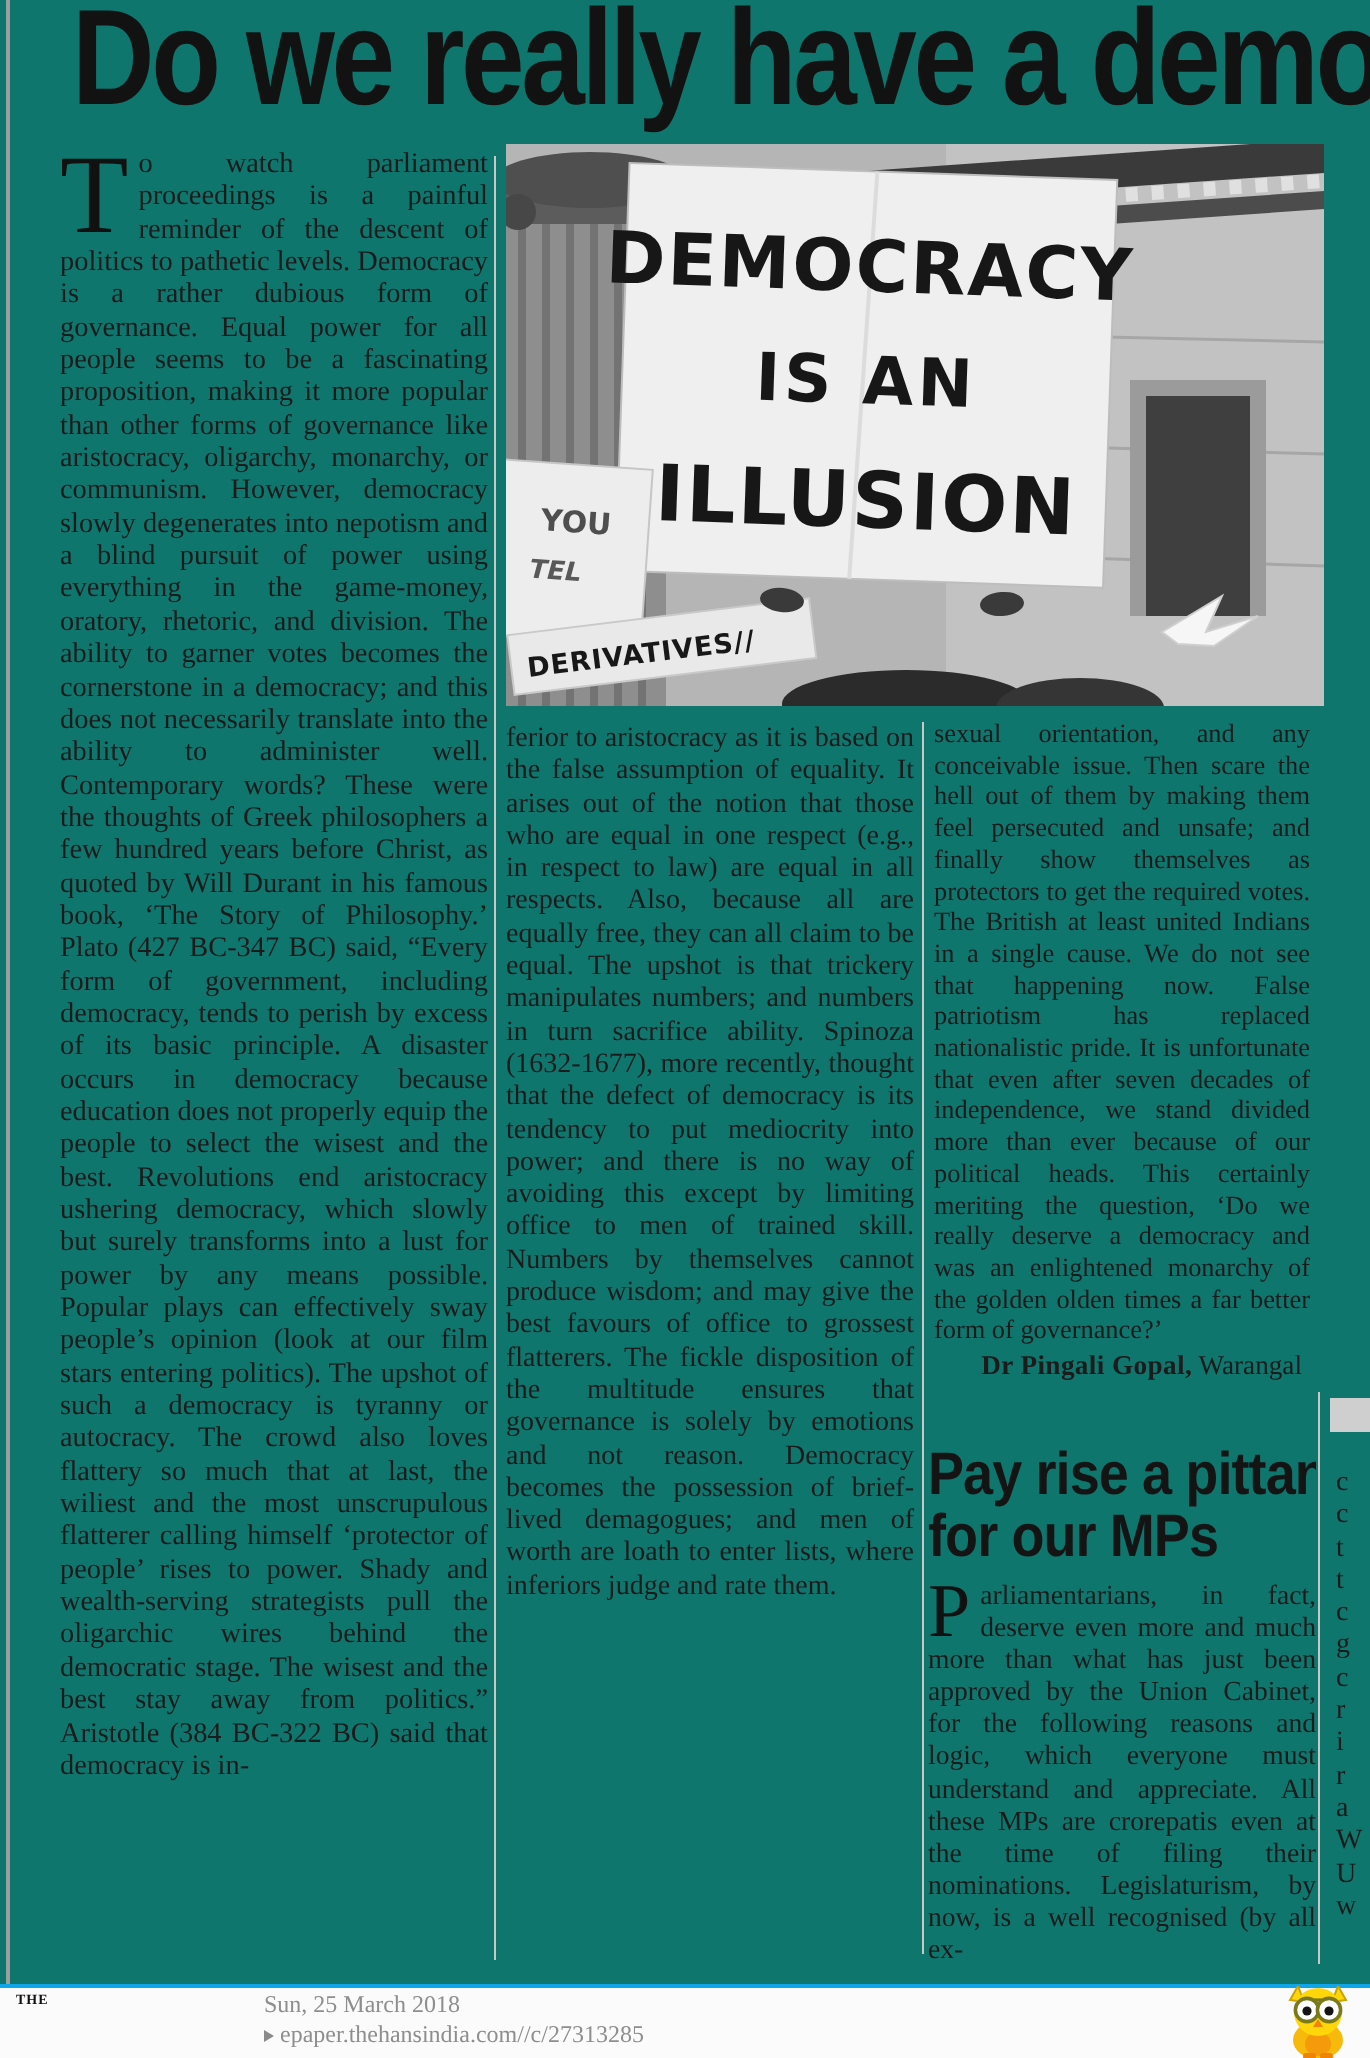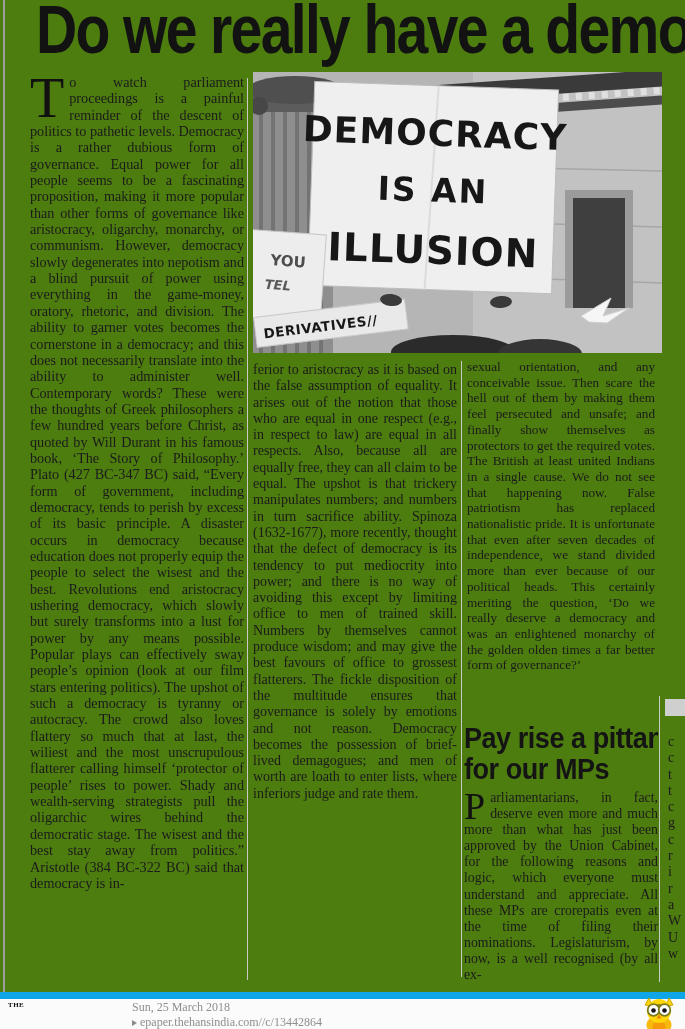--- a/index.html
+++ b/index.html
@@ -1,17 +1,17 @@
 <!DOCTYPE html>
 <html><head>
 <meta charset="utf-8">
 <style>
   html,body{margin:0;padding:0;}
   .page{
-    position:relative;width:685px;height:1029px;background:#4d7c0f;
+    position:relative;width:685px;height:1029px;background:#0f766e;
     overflow:hidden;font-family:"Liberation Serif",serif;color:#1b1b1b;
   }
   .left-edge{position:absolute;left:3px;top:0;width:2px;height:992px;background:#9d9d9d;}
   .headline{
     position:absolute;left:36px;top:-10px;margin:0;white-space:nowrap;
     font-family:"Liberation Sans",sans-serif;font-weight:700;font-size:68px;
     letter-spacing:-2px;color:#121212;transform:scaleX(.84);transform-origin:left top;
   }
   .col{position:absolute;text-align:justify;}
   .col p{margin:1px;}
@@ -34,21 +34,21 @@
   .rule{position:absolute;width:1px;background:#c8c8c8;}
   .rule-v1{left:247px;top:78px;height:902px;}
   .rule-v2{left:461px;top:361px;height:616px;}
   .rule-v3{left:659px;top:696px;height:286px;}
   .cut-headline{position:absolute;left:665px;top:699px;width:20px;height:17px;background:#cfcfcf;}
   .col4{position:absolute;left:668px;top:734px;width:17px;height:248px;overflow:hidden;
         font-size:14px;line-height:16.3px;color:#1b1b1b;}
   .col4 span{display:block;}
   footer{
     position:absolute;left:0;top:992px;width:685px;height:37px;background:#fbfbfb;
-    border-top:7px solid #0ea5e9;box-sizing:border-box;
+    border-top:2px solid #0ea5e9;box-sizing:border-box;
   }
   .logo{position:absolute;left:7px;top:3px;width:125px;color:#101010;}
   .logo-the{position:absolute;left:1px;top:-1px;font-size:7px;font-weight:700;letter-spacing:.5px;font-family:"Liberation Serif",serif;}
   .logo-main{position:absolute;left:0;top:4px;font-family:"Liberation Serif",serif;font-weight:700;font-size:20px;letter-spacing:.2px;white-space:nowrap;margin-top:27px;}
   .globe{
     display:inline-block;width:15px;height:15px;border-radius:50%;background:#2e75b6;
     color:#fff;font-size:11px;font-style:italic;text-align:center;line-height:15px;
     vertical-align:-1px;margin:0 1px;font-family:"Liberation Serif",serif;font-weight:700;
   }
   .meta{position:absolute;left:132px;top:1px;font-family:Liberation Serif, serif;
@@ -123,20 +123,21 @@
       </g>
     </svg>
   </figure>
 
   <div class="col col2">
     <p>ferior to aristocracy as it is based on the false assumption of equality. It arises out of the notion that those who are equal in one respect (e.g., in respect to law) are equal in all respects. Also, because all are equally free, they can all claim to be equal. The upshot is that trickery manipulates numbers; and numbers in turn sacrifice ability. Spinoza (1632-1677), more recently, thought that the defect of democracy is its tendency to put mediocrity into power; and there is no way of avoiding this except by limiting office to men of trained skill. Numbers by themselves cannot produce wisdom; and may give the best favours of office to grossest flatterers. The fickle disposition of the multitude ensures that governance is solely by emotions and not reason. Democracy becomes the possession of brief-lived demagogues; and men of worth are loath to enter lists, where inferiors judge and rate them.</p>
   </div>
 
   <div class="col col3">
     <p>sexual orientation, and any conceivable issue. Then scare the hell out of them by making them feel persecuted and unsafe; and finally show themselves as protectors to get the required votes. The British at least united Indians in a single cause. We do not see that happening now. False patriotism has replaced nationalistic pride. It is unfortunate that even after seven decades of independence, we stand divided more than ever because of our political heads. This certainly meriting the question, ‘Do we really deserve a democracy and was an enlightened monarchy of the golden olden times a far better form of governance?’</p>
+    <p class="byline"><b>Dr Pingali Gopal,</b> <span>Warangal</span></p>
   </div>
 
   <section class="article2">
     <h2><span>Pay rise a pittance</span><br><span>for our MPs</span></h2>
     <p><span class="dropcap2">P</span><span>arliamentarians, in fact, deserve even more and much more than what has just been approved by the Union Cabinet, for the following reasons and logic, which everyone must understand and appreciate. All these MPs are crorepatis even at the time of filing their nominations. Legislaturism, by now, is a well recognised (by all ex-</span></p>
   </section>
 
   <div class="rule rule-v1"></div>
   <div class="rule rule-v2"></div>
   <div class="rule rule-v3"></div>
@@ -161,21 +162,21 @@
 
   <footer>
     <div class="logo">
       <span class="logo-the">THE</span>
       <span class="logo-main"><span>HANS</span><span class="globe">e</span><span>INDIA</span></span>
     </div>
     <div class="meta">
       <div>Sun, 25 March 2018</div>
       <div class="url-line">
         <span class="tri"></span>
-        <span>epaper.thehansindia.com//c/13442864</span>
+        <span>epaper.thehansindia.com//c/27313285</span>
       </div>
     </div>
     <svg class="owl" width="46" height="37" viewBox="0 0 46 37">
       <path d="M9,7 L13,0 L16,8 Z" fill="#ffd60a" stroke="#caa400" stroke-width="1"></path>
       <path d="M37,7 L33,0 L30,8 Z" fill="#ffd60a" stroke="#caa400" stroke-width="1"></path>
       <ellipse cx="23" cy="27" rx="12.5" ry="9.5" fill="#f6b90c"></ellipse>
       <ellipse cx="23" cy="29" rx="6.5" ry="6" fill="#f49a0b"></ellipse>
       <circle cx="23" cy="13" r="12" fill="#ffd60a"></circle>
       <line x1="21" y1="7" x2="25" y2="7" stroke="#7a7a1c" stroke-width="1.6"></line>
       <circle cx="17.5" cy="12" r="5.8" fill="#ffffff" stroke="#7a7a1c" stroke-width="1.8"></circle>

